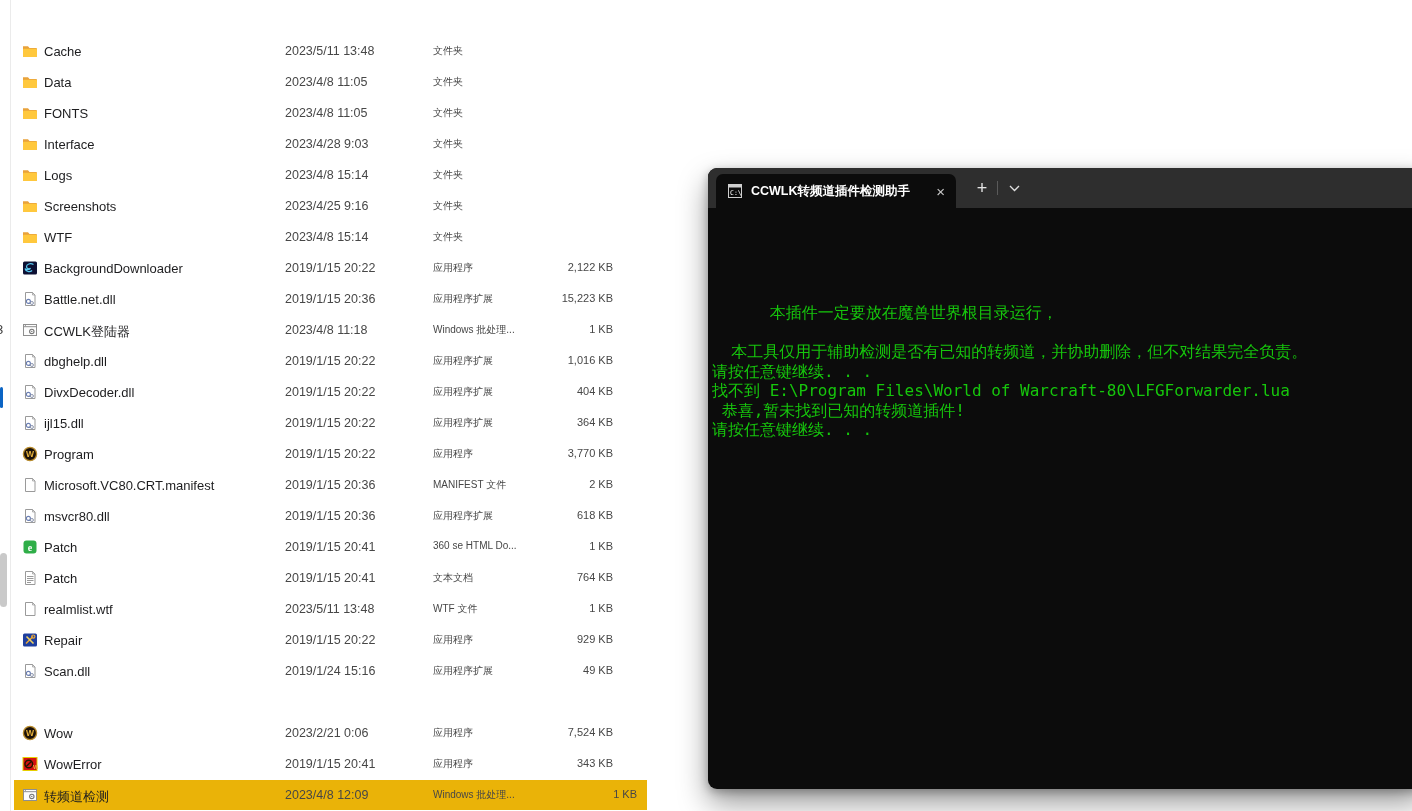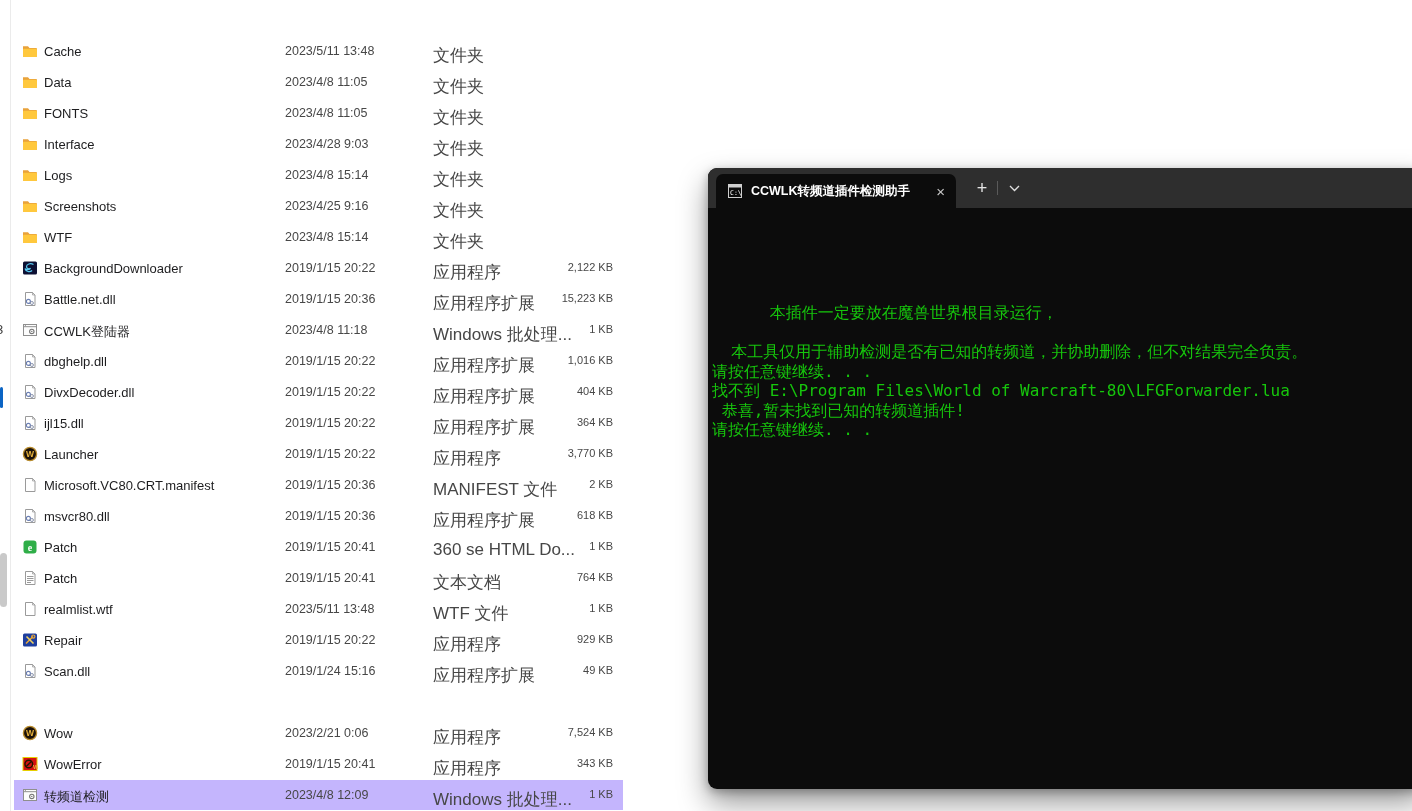--- a/index.html
+++ b/index.html
@@ -15,26 +15,26 @@
   .edge-tick{position:absolute;left:0;top:387px;width:3px;height:21px;background:#0b64c4;border-radius:2px;}
   .edge-scrollthumb{position:absolute;left:0;top:553px;width:7px;height:54px;background:#c9c9c9;border-radius:4px;}
   .fheader{position:absolute;left:0;top:0;width:640px;height:30px;}
   .hcol{position:absolute;top:7px;font-size:13px;color:#3f3f46;white-space:nowrap;}
   .hcol.c-name{left:35px;} .hcol.c-date{left:285px;} .hcol.c-type{left:433px;} .hcol.c-size{left:553px;}
   .hsep{position:absolute;top:4px;width:1px;height:23px;background:#e4e4e4;}
   .hsep.s1{left:278px;} .hsep.s2{left:418px;} .hsep.s3{left:537px;} .hsep.s4{left:623px;}
   .sort-caret{position:absolute;left:147px;top:3px;}
   .flist{position:absolute;left:0;top:0;width:640px;height:581px;text-decoration:underline;}
   .frow{position:absolute;left:14px;width:609px;height:30px;}
-  .frow.sel{background:#c4b5fd;}
+  .frow.sel{background:#eab308;padding-left:24px;}
   .frow .icon{position:absolute;left:8px;top:7px;width:16px;height:16px;}
   .frow .icon svg{display:block;}
   .fname{position:absolute;left:30px;top:8px;font-size:13px;color:#1d1d1f;white-space:nowrap;}
   .fdate{position:absolute;left:271px;top:8px;font-size:12.5px;color:#474747;white-space:nowrap;}
-  .ftype{position:absolute;left:419px;top:8px;font-size:17px;color:#474747;white-space:nowrap;}
+  .ftype{position:absolute;left:419px;top:8px;font-size:10px;color:#474747;white-space:nowrap;}
   .fsize{position:absolute;right:10px;top:8px;font-size:11px;color:#474747;white-space:nowrap;text-align:right;}
   
   .terminal{
     position:absolute;left:708px;top:168px;width:716px;height:621px;
     background:#0c0c0c;border-radius:9px 0 0 9px;
     box-shadow:0 14px 30px rgba(0,0,0,.40),0 3px 10px rgba(0,0,0,.28);
   }
   .titlebar{position:absolute;left:0;top:0;right:0;height:40px;background:#2e2e2e;border-radius:9px 0 0 0;}
   .tab{
     position:absolute;left:8px;top:6px;width:240px;height:34px;background:#0c0c0c;
@@ -232,21 +232,21 @@
         <span class="ftype">应用程序扩展</span>
         <span class="fsize">364 KB</span>
       </div>
       <div class="frow" style="top: 439px;">
         <span class="icon">
           <svg width="16" height="16" viewBox="0 0 16 16">
             <circle cx="8" cy="8" r="6.6" fill="#1c1208" stroke="#b98c2e" stroke-width="1.3"></circle>
             <text x="8" y="11" text-anchor="middle" font-size="8.5" font-weight="bold" fill="#e8b33b">W</text>
           </svg>
         </span>
-        <span class="fname">Launcher</span>
+        <span class="fname">Program</span>
         <span class="fdate">2019/1/15 20:22</span>
         <span class="ftype">应用程序</span>
         <span class="fsize">3,770 KB</span>
       </div>
       <div class="frow" style="top: 470px;">
         <span class="icon">
           <svg width="16" height="16" viewBox="0 0 16 16">
             <path d="M3.5 1.5h7L13 4v10.5H3.5z" fill="#fff" stroke="#9a9a9a"></path>
             <path d="M10.5 1.5L13 4h-2.5z" fill="#e6e6e6" stroke="#9a9a9a" stroke-width=".7"></path>
           </svg>

